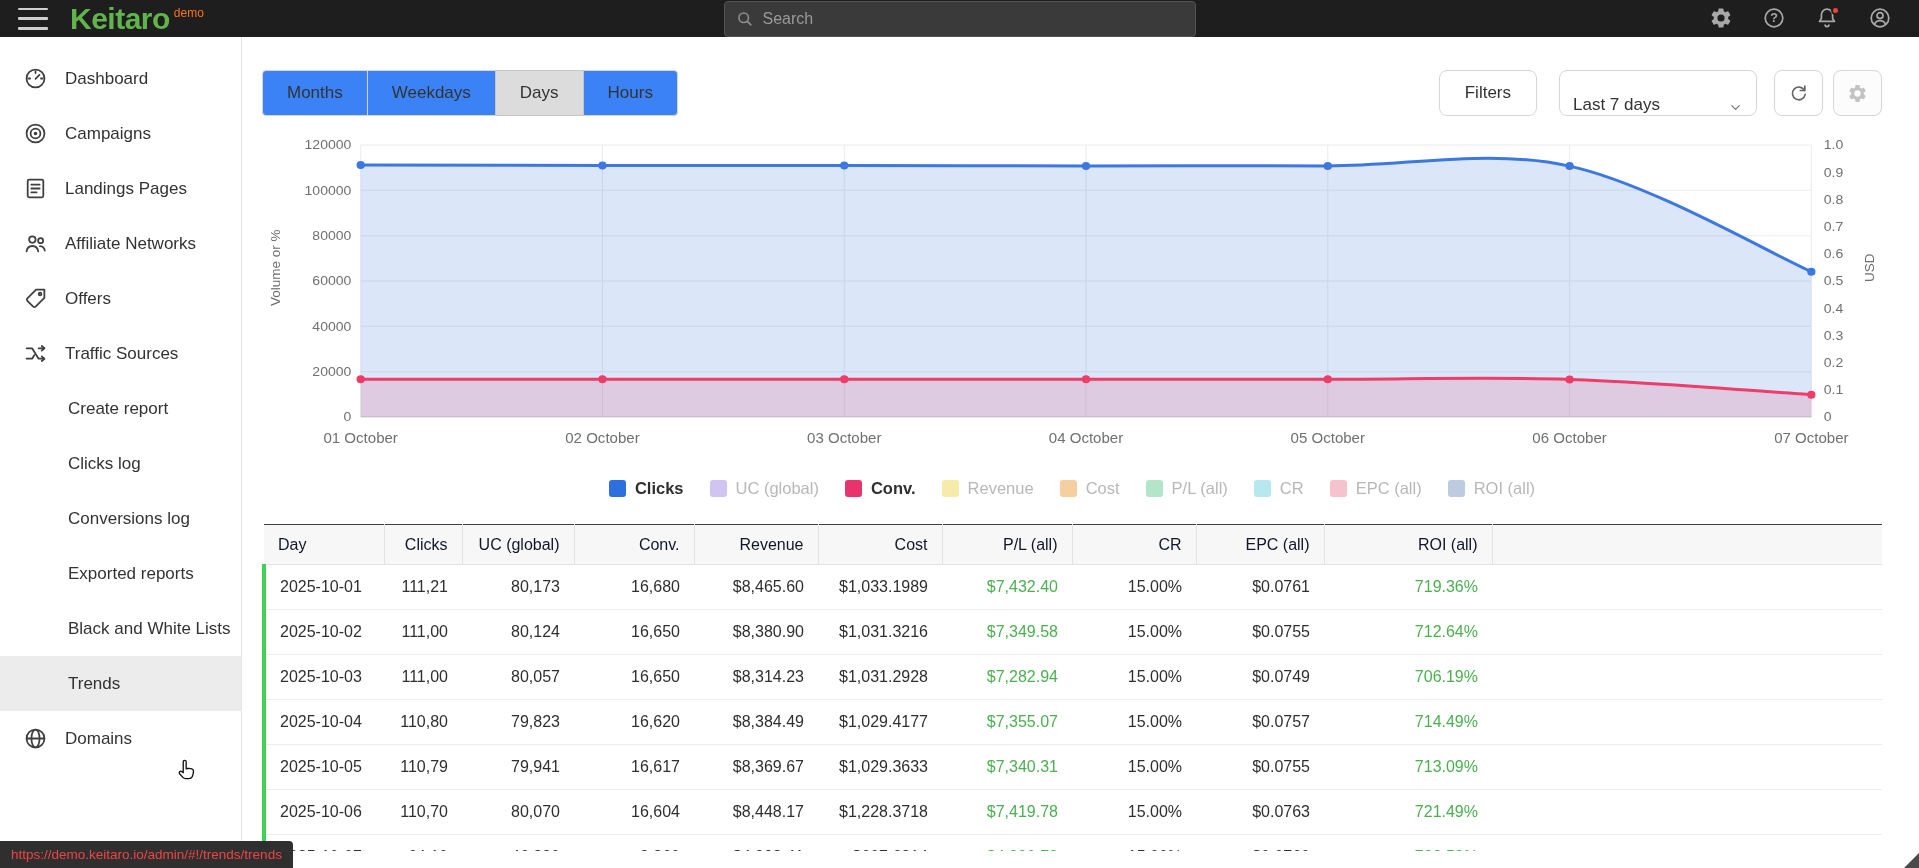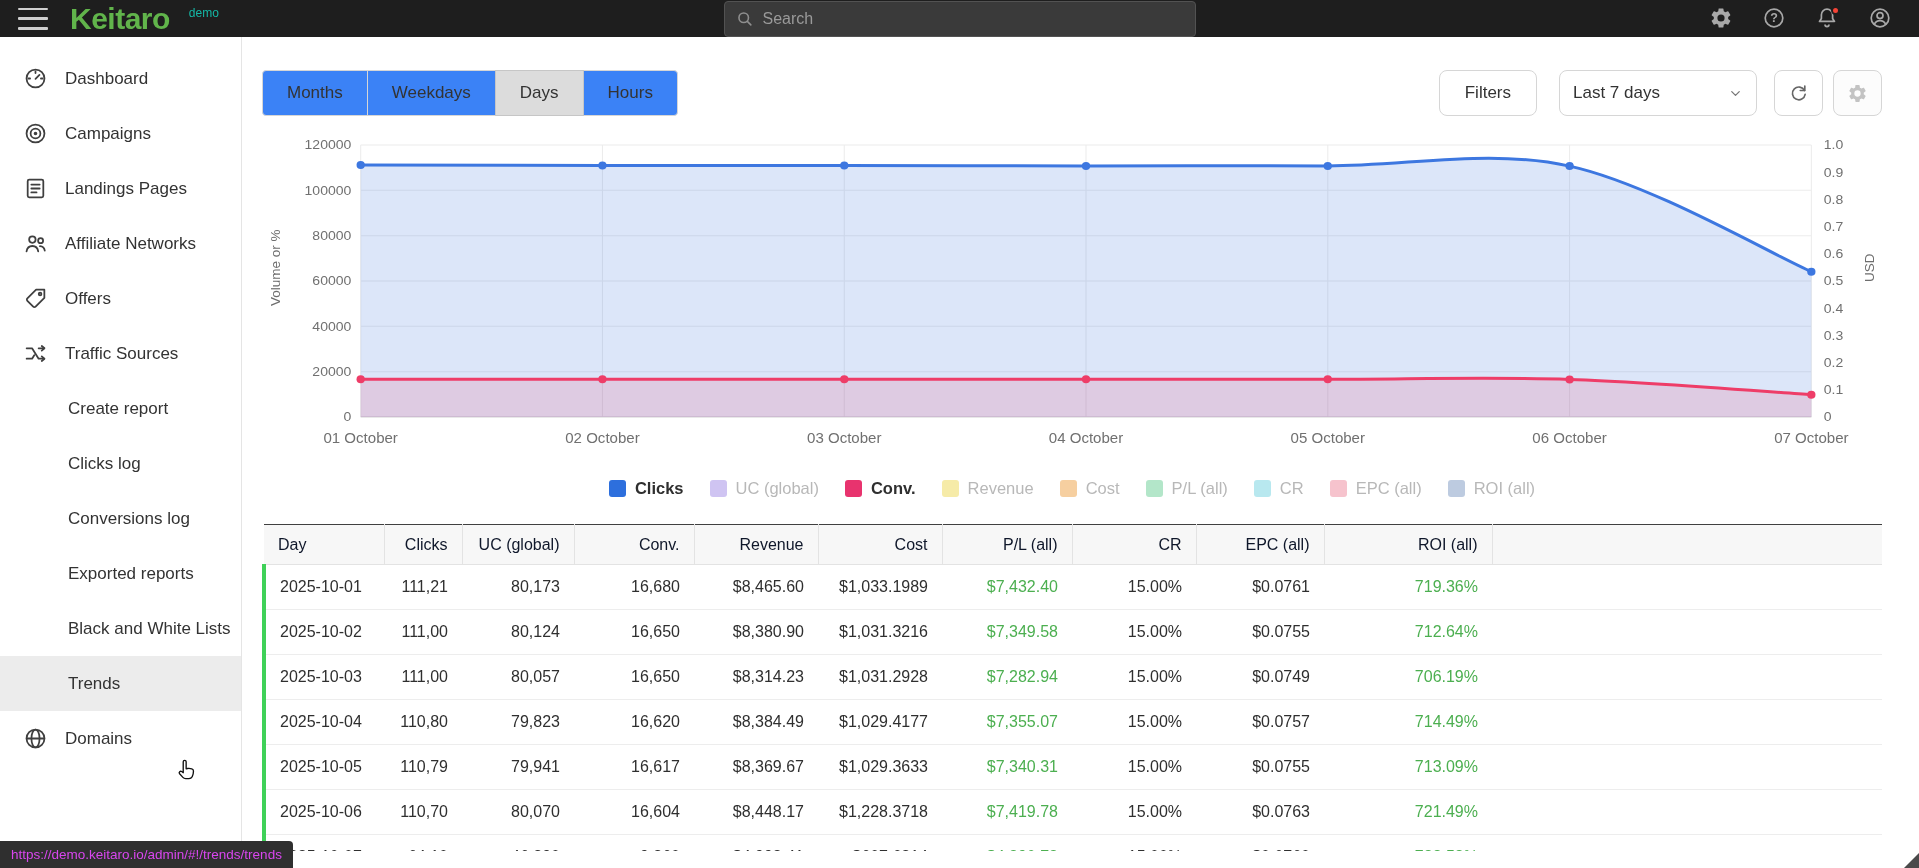--- a/index.html
+++ b/index.html
@@ -12,21 +12,21 @@
   *{box-sizing:border-box;margin:0;padding:0}
   html,body{width:1919px;height:868px;overflow:hidden;background:#fff;
     font-family:"Liberation Sans",sans-serif;color:#2f2f2f}
   
   .topbar{height:37px;background:var(--topbar-bg);display:flex;align-items:center;position:relative;z-index:5}
   .hamburger{width:30px;height:22px;margin-left:18px;background:none;border:none;cursor:pointer;
     display:flex;flex-direction:column;justify-content:space-between}
   .hamburger span{display:block;height:2.5px;background:#cfcfcf;border-radius:1px}
   .logo{margin-left:22px;display:flex;align-items:flex-start;cursor:pointer}
   .logo-text{font-size:30px;font-weight:bold;color:var(--brand);letter-spacing:-0.5px;line-height:1}
-  .logo-badge{font-size:12px;color:#14b8a6;margin-left:19px;margin-top:2px}
+  .logo-badge{font-size:12px;color:#f97316;margin-left:4px;margin-top:2px}
   .search{position:absolute;left:50%;transform:translateX(-50%);width:472px;height:36px;
     background:#3a3a3a;border:1px solid #525252;border-radius:4px;display:flex;align-items:center;padding:0 10px}
   .search svg{width:19px;height:19px;stroke:#8f8f8f;fill:none;stroke-width:2;stroke-linecap:round}
   .search input{flex:1;background:transparent;border:none;outline:none;color:#ddd;font-size:16px;margin-left:9px;
     font-family:"Liberation Sans",sans-serif}
   .search input::placeholder{color:#9a9a9a}
   .tb-icons{margin-left:auto;margin-right:26px;display:flex;gap:27px;align-items:center}
   .tb-icon{background:none;border:none;color:#a8a8a8;cursor:pointer;position:relative;width:26px;height:26px;
     display:grid;place-items:center}
   .tb-icon svg{width:24px;height:24px}
@@ -47,21 +47,21 @@
   .tab-group{display:flex}
   .tab-btn{height:46px;padding:0 24px;font-size:17px;color:#333;background:#3b82f6;border:1px solid #d6d6d6;
     margin-left:-1px;cursor:pointer;font-family:"Liberation Sans",sans-serif}
   .tab-btn:first-child{margin-left:0;border-radius:4px 0 0 4px}
   .tab-btn:last-child{border-radius:0 4px 4px 0}
   .tab-btn.active{background:var(--active-tab-bg);border-color:#c6c6c6;position:relative;z-index:1}
   .controls{display:flex;align-items:center}
   .btn{height:46px;background:#fff;border:1px solid #d6d6d6;border-radius:8px;font-size:17px;color:#333;
     cursor:pointer;font-family:"Liberation Sans",sans-serif}
   .filters-btn{padding:0 25px}
-  .range-select{width:198px;margin-left:22px;display:flex;align-items:center;justify-content:space-between;padding:0 13px}
+  .range-select{width:198px;margin-left:22px;display:flex;align-items:flex-end;justify-content:space-between;padding:0 13px}
   .range-select svg{width:15px;height:15px;stroke:#777;fill:none;stroke-width:2;stroke-linecap:round;stroke-linejoin:round}
   .icon-btn{width:49px;display:grid;place-items:center}
   .refresh-btn{margin-left:17px;color:#666}
   .refresh-btn svg{width:21px;height:21px;stroke:currentColor;fill:none;stroke-width:1.9;stroke-linecap:round;stroke-linejoin:round}
   .chart-settings-btn{margin-left:10px;background:#fcfcfc;color:#c3c3c3}
   .chart-settings-btn svg{width:21px;height:21px}
   
   .chart-area{display:flex;height:316px}
   .y-axis-label{width:26px;display:flex;align-items:center;justify-content:center;font-size:13.5px;color:#6e6e6e;
     writing-mode:vertical-rl;transform:rotate(180deg)}
@@ -83,21 +83,21 @@
   thead th.col-day{text-align:left}
   tbody td{padding:12.5px 14px;height:45px;border-bottom:1px solid #ededed;text-align:right;color:#2f2f2f;
     white-space:nowrap;overflow:hidden}
   tbody td.col-day{text-align:left;border-left:4px solid var(--row-accent)}
   tbody td.pos{color:var(--positive)}
   th:nth-child(1){width:120px}  th:nth-child(2){width:78px}   th:nth-child(3){width:112px}
   th:nth-child(4){width:120px}  th:nth-child(5){width:124px}  th:nth-child(6){width:124px}
   th:nth-child(7){width:130px}  th:nth-child(8){width:124px}  th:nth-child(9){width:128px}
   th:nth-child(10){width:168px} th:nth-child(11){width:auto}
   
-  .link-preview{position:fixed;left:0;bottom:0;background:#2f2f2f;color:#d946ef;font-size:13.5px;
+  .link-preview{position:fixed;left:0;bottom:0;background:#2f2f2f;color:#ef4444;font-size:13.5px;
     padding:6px 11px;border-radius:0 4px 0 0;z-index:50;white-space:nowrap}
   .cursor{position:fixed;left:174px;top:758px;z-index:60;pointer-events:none}
   .scroll-corner{position:fixed;right:0;bottom:0;width:0;height:0;z-index:55;
     border-left:15px solid transparent;border-bottom:15px solid #4a4a4a}
 </style>
 </head>
 <body>
 
 <header class="topbar">
   <button class="hamburger">

